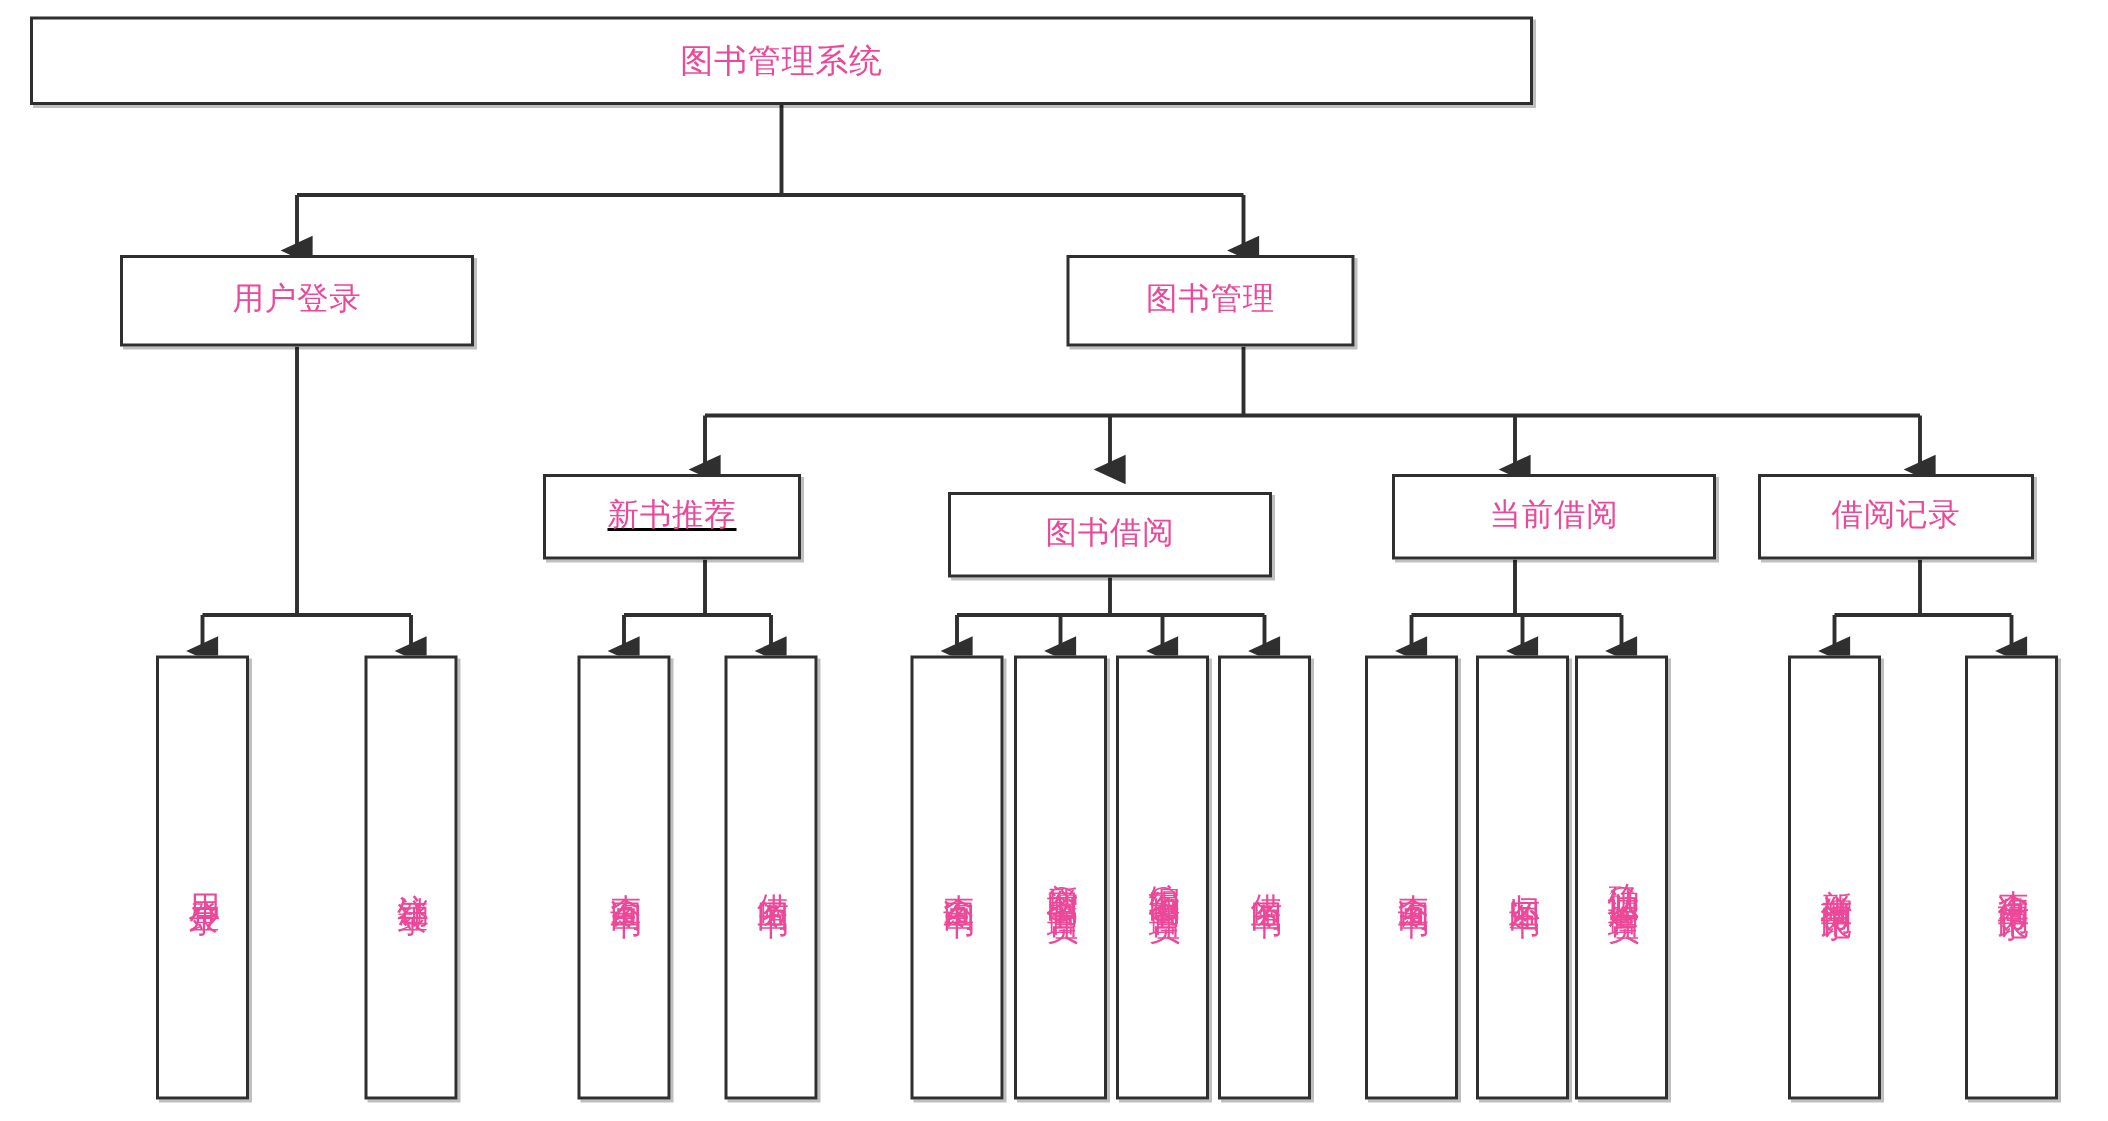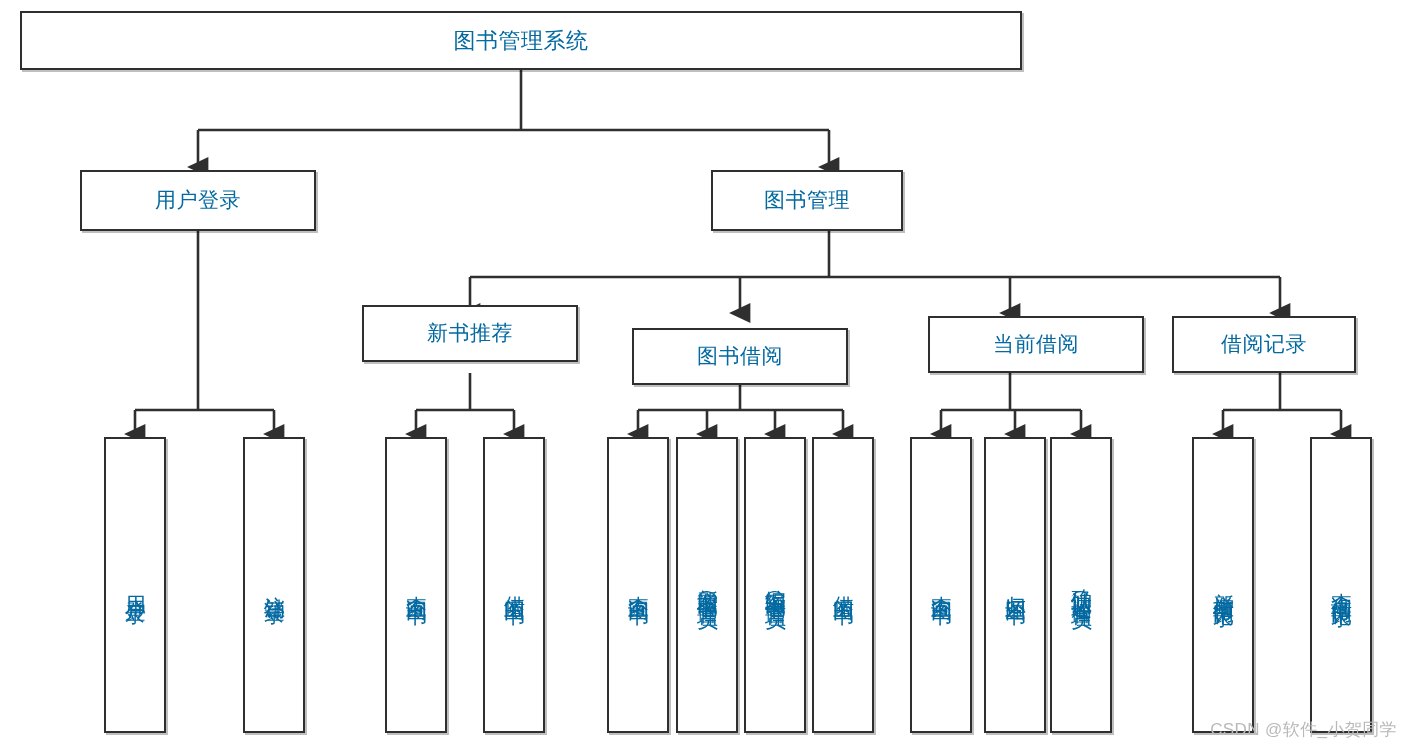--- a/index.html
+++ b/index.html
@@ -29,21 +29,21 @@
     position: absolute;
     box-sizing: border-box;
     background: #ffffff;
     border: 2px solid #2f2f2f;
     display: flex;
     align-items: center;
     justify-content: center;
     box-shadow: 2px 2px 0 rgba(0,0,0,0.25);
   }
   .node .label {
-    color: #0369a1;
+    color: #ec4899;
     text-align: center;
     line-height: 1.18;
     letter-spacing: 0.5px;
   }
   .node.horiz .label {
     font-size: 21px;
     writing-mode: horizontal-tb;
   }
   .node.vert .label {
     font-size: 21px;
@@ -115,21 +115,21 @@
   <div id="node-layer">
       <div class="node horiz title" style="left: 20px; top: 11px; width: 1002px; height: 59px;">
         <div class="label">图书管理系统</div>
       </div>
       <div class="node horiz" style="left: 80px; top: 170px; width: 236px; height: 61px;">
         <div class="label">用户登录</div>
       </div>
       <div class="node horiz" style="left: 711px; top: 170px; width: 192px; height: 61px;">
         <div class="label">图书管理</div>
       </div>
-      <div class="node horiz" style="left: 362px; top: 305px; width: 216px; height: 57px;">
+      <div class="node horiz" style="left: 362px; top: 316px; width: 172px; height: 57px; text-decoration: underline;">
         <div class="label">新书推荐</div>
       </div>
       <div class="node horiz" style="left: 632px; top: 328px; width: 216px; height: 57px;">
         <div class="label">图书借阅</div>
       </div>
       <div class="node horiz" style="left: 902px; top: 316px; width: 216px; height: 57px; margin-left: 26px;">
         <div class="label">当前借阅</div>
       </div>
       <div class="node horiz" style="left: 1172px; top: 316px; width: 184px; height: 57px;">
         <div class="label">借阅记录</div>
@@ -168,14 +168,13 @@
         <div class="label">确认归还（管理员）</div>
       </div>
       <div class="node vert" style="left: 1192px; top: 437px; width: 62px; height: 296px;">
         <div class="label">新增借阅记录</div>
       </div>
       <div class="node vert" style="left: 1310px; top: 437px; width: 62px; height: 296px;">
         <div class="label">查询借阅记录</div>
       </div>
     </div>
 
-  <div id="watermark">CSDN @软件_小贺同学</div>
 </div>
 
 </body></html>

